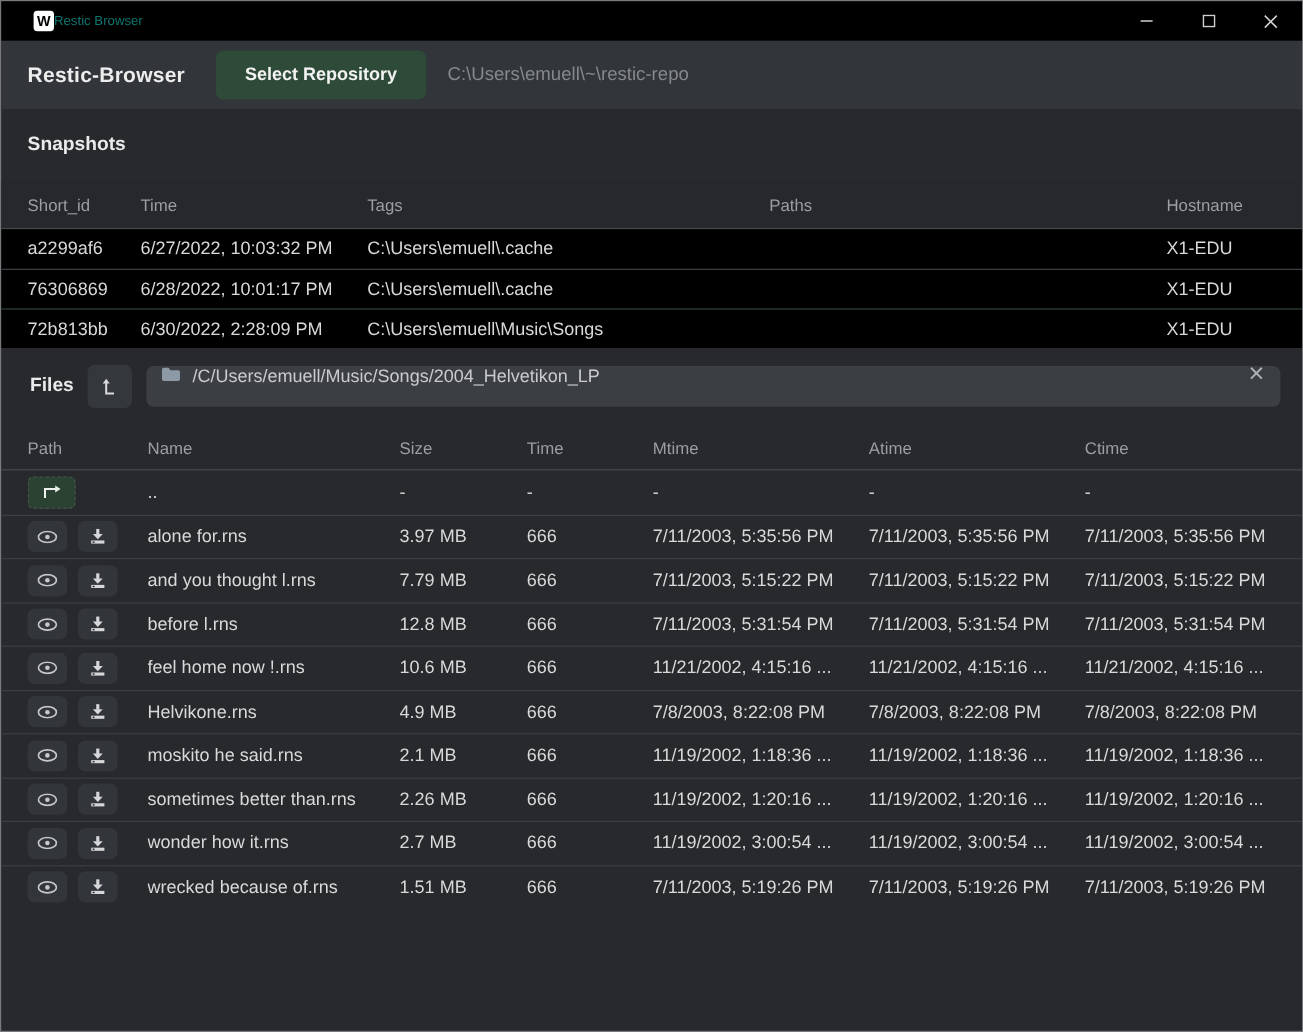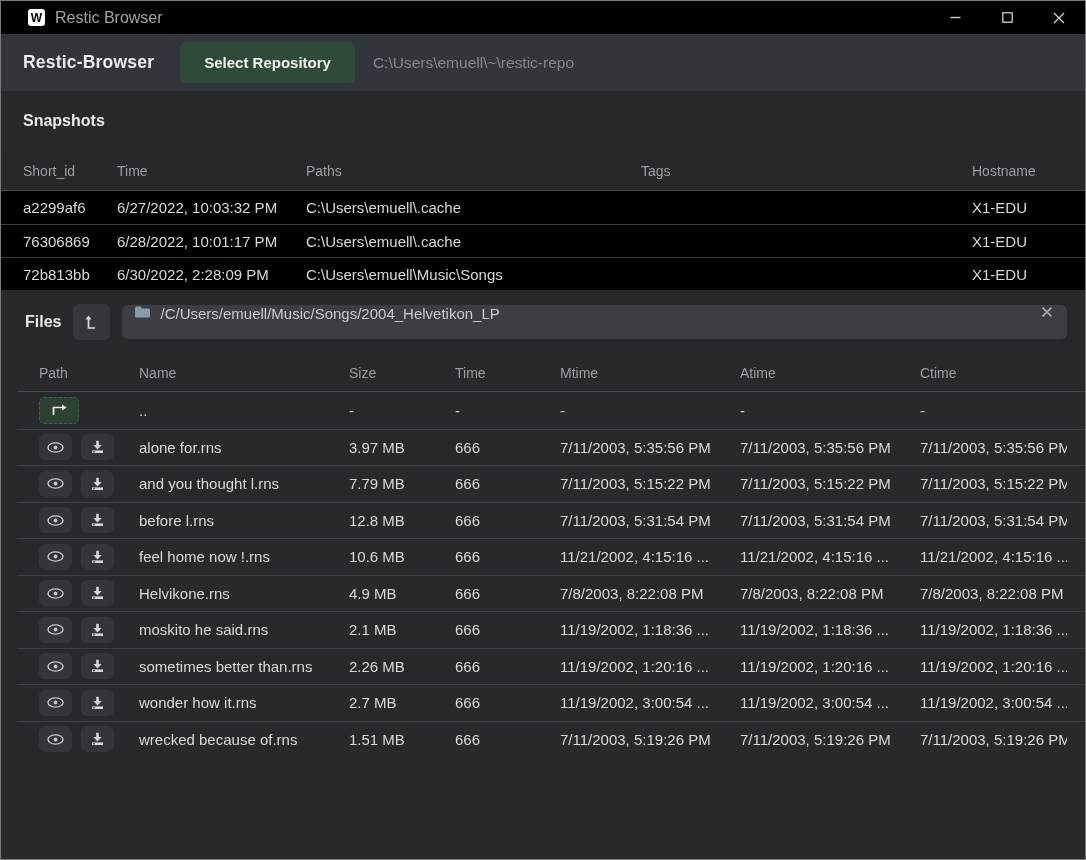--- a/index.html
+++ b/index.html
@@ -6,21 +6,21 @@
   body { background:#1b1c1e; font-family:"Liberation Sans","DejaVu Sans",sans-serif; }
   .window {
     width:1086px; height:860px; position:relative;
     background:#28292c; border:1px solid #77797c; overflow:hidden;
     color:#d9dadc;
   }
   
   .titlebar { height:33px; background:#000; display:flex; align-items:center; }
   .app-icon { width:17px; height:17px; background:#fff; border-radius:3px; margin-left:27px;
     display:flex; align-items:center; justify-content:center; font-weight:bold; font-size:12px; color:#000; }
-  .titlebar-title { margin-left:10px; font-size:16px; color:#a3a3a3; }
+  .titlebar-title { font-size:11px; color:#0f766e; }
   .win-controls { margin-left:auto; display:flex; height:100%; }
   .win-btn { width:52px; height:100%; display:flex; align-items:center; justify-content:center; background:transparent; border:none; cursor:pointer; }
   .win-btn svg { display:block; }
   
   .header { height:57px; background:#323539; display:flex; align-items:center; padding:0 18px 0 22px; }
   .app-title { font-size:17.5px; font-weight:bold; color:#eceded; letter-spacing:.2px; }
   .repo-btn { margin-left:26px; background:#2e4a39; color:#f2f3f2; border:none; border-radius:6px;
     height:41px; padding:0 24px; font-size:15px; font-weight:bold; font-family:inherit; cursor:pointer; }
   .repo-path { margin-left:18px; font-size:15.5px; color:#85888c; white-space:nowrap; overflow:hidden; }
   
@@ -37,21 +37,21 @@
   
   .files-bar { margin-top:14px; height:36px; display:flex; align-items:center; padding:0 18px 0 24px; gap:12px; }
   .files-label { font-size:16px; font-weight:bold; color:#e9eaeb; }
   .uplevel-btn { width:37px; height:36px; background:#34373b; border:none; border-radius:6px;
     display:flex; align-items:center; justify-content:center; cursor:pointer; }
   .path-bar { flex:1; height:34px; background:#3b3e43; border-radius:6px; display:flex; align-items:flex-start; padding:0 12px; }
   .path-input { flex:1; background:transparent; border:none; outline:none; color:#c9cbce; font-size:15px;
     font-family:inherit; margin-left:9px; }
   .clear-btn { background:transparent; border:none; color:#aeb1b5; font-size:16px; cursor:pointer; padding:0 2px; line-height:1; }
   
-  .files-grid { display:grid; grid-template-columns:100px 210px 106px 105px 180px 180px 1fr; align-items:center; padding:0 18px 0 22px;margin-left:16px; }
+  .files-grid { display:grid; grid-template-columns:100px 210px 106px 105px 180px 180px 1fr; align-items:center; padding:0 18px 0 22px; }
   .files-header { margin-top:14px; height:38px; border-bottom:1px solid #46494d; }
   .files-header .th { font-size:14px; color:#9b9ea2; }
   .file-row { height:36.5px; }
   .file-row + .file-row { border-top:1px solid #3b3e42; }
   .file-row .td { font-size:15px; color:#d8d9db; white-space:nowrap; overflow:hidden; }
   .row-actions { display:flex; gap:9px; }
   .icon-btn { width:33px; height:26px; background:#323539; border:none; border-radius:6px;
     display:flex; align-items:center; justify-content:center; cursor:pointer; }
   .updir-btn { width:40px; height:27px; background:#2b4233; border:1px dashed #4a5a4e; border-radius:5px;
     display:flex; align-items:center; justify-content:center; cursor:pointer; }
@@ -89,22 +89,22 @@
     <div class="repo-path">C:\Users\emuell\~\restic-repo</div>
   </div>
 
   <div class="section-heading">
     <span>Snapshots</span>
   </div>
 
   <div class="snap-grid snap-header">
     <div class="th">Short_id</div>
     <div class="th">Time</div>
+    <div class="th">Tags</div>
     <div class="th">Paths</div>
-    <div class="th">Tags</div>
     <div class="th">Hostname</div>
   </div>
 
   <div class="snap-grid snap-row">
     <div class="td">a2299af6</div>
     <div class="td">6/27/2022, 10:03:32 PM</div>
     <div class="td">C:\Users\emuell\.cache</div>
     <div class="td"></div>
     <div class="td">X1-EDU</div>
   </div>

